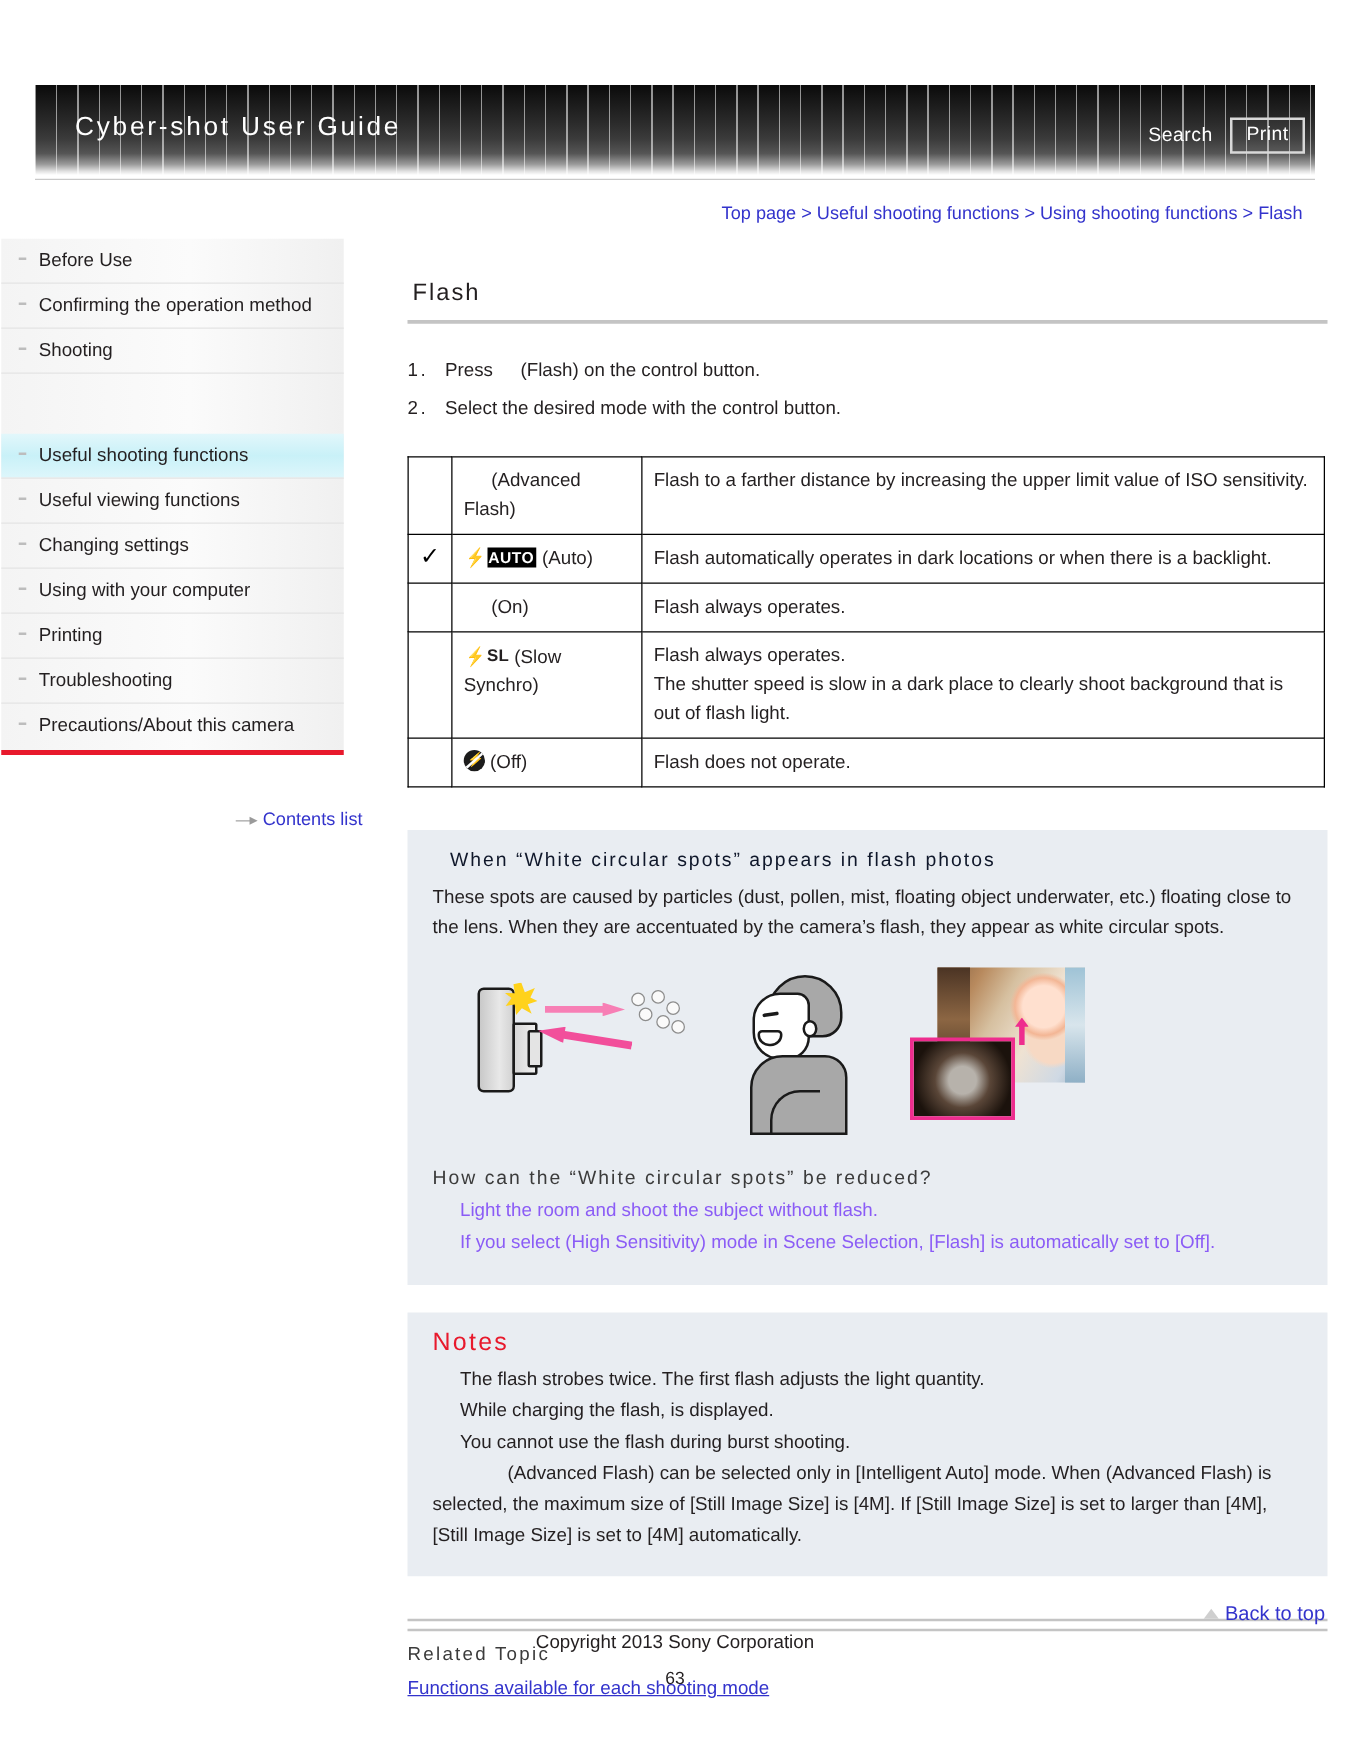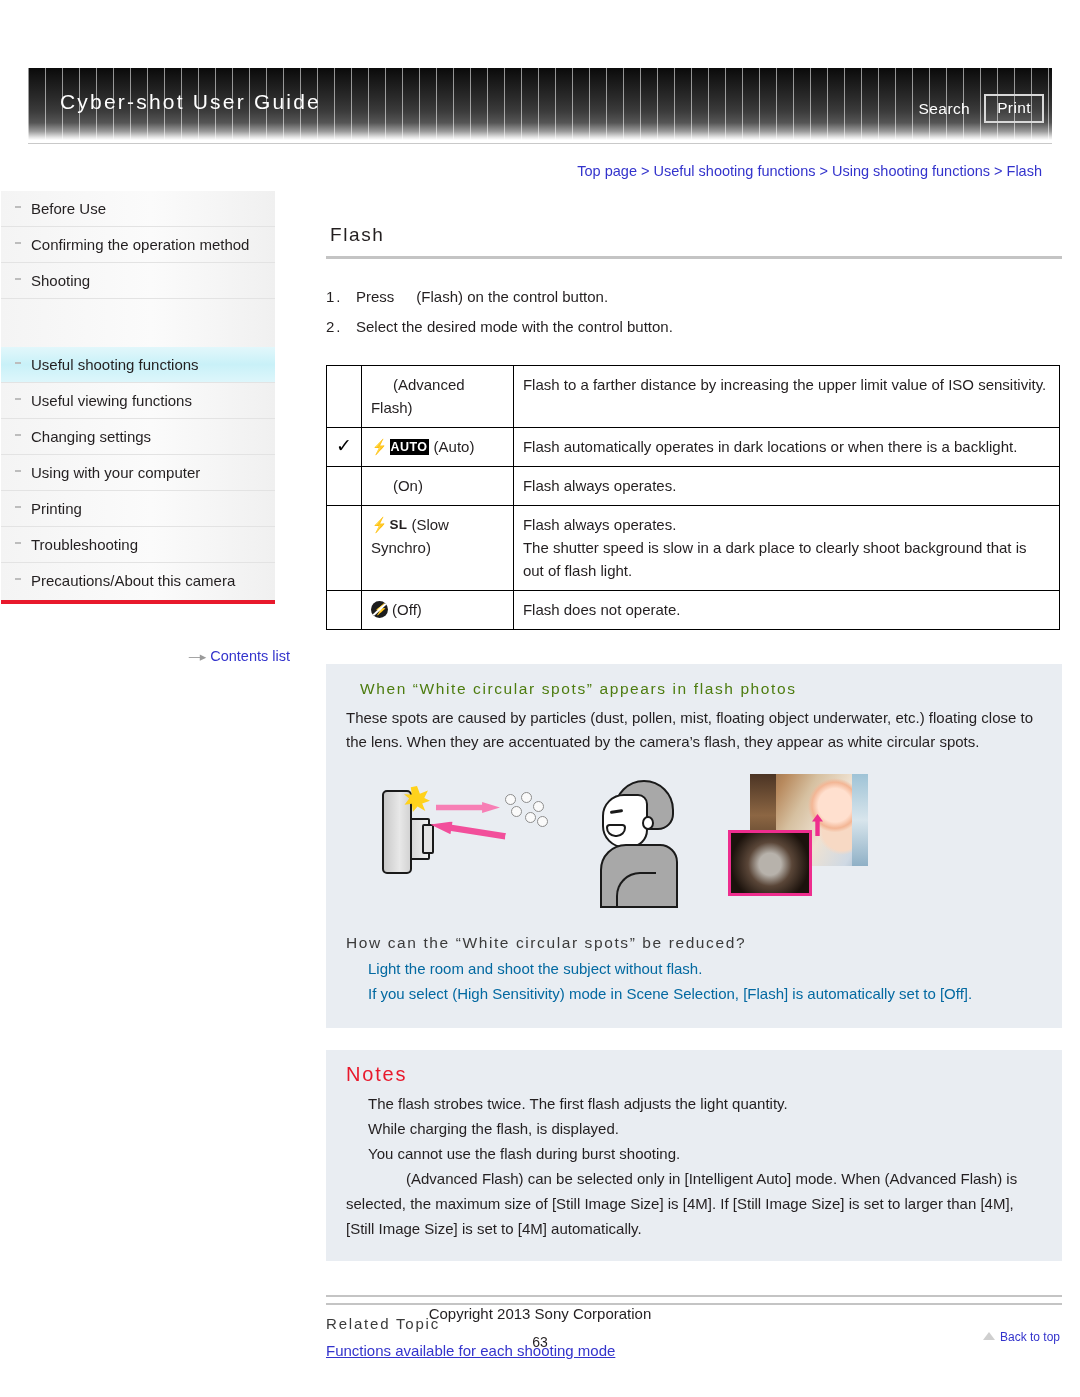--- a/index.html
+++ b/index.html
@@ -159,30 +159,30 @@
   }
   .mode-label { }
 
   
   .panel {
     background: #e9edf2;
     padding: 16px 20px 22px;
     margin-bottom: 22px;
   }
   .panel-h {
-    font-size: 15.5px; letter-spacing: 1.6px; color: #4d7c0f;
+    font-size: 15.5px; letter-spacing: 1.6px; color: #0f172a;
     padding-left: 14px; margin-bottom: 8px;
   }
   .panel-p { font-size: 15px; line-height: 24px; color: #231f20; }
   .panel-sub {
     font-size: 15.5px; letter-spacing: 1.6px; color: #3b3b3b;
     margin-top: 22px; margin-bottom: 4px;
   }
   .panel-bullet {
-    font-size: 15px; line-height: 25px; color: #0369a1; padding-left: 22px;
+    font-size: 15px; line-height: 25px; color: #8b5cf6; padding-left: 22px;
   }
 
   
   .illus { position: relative; height: 140px; margin: 18px 0 4px 14px; }
   .cam-body {
     position: absolute; left: 22px; top: 18px; width: 30px; height: 84px;
     background: linear-gradient(to right,#c9c9c9,#e8e8e8 60%,#d3d3d3);
     border: 2.5px solid #1a1a1a; border-radius: 5px;
   }
   .cam-lens {
@@ -296,21 +296,21 @@
   .note-block { font-size: 15px; line-height: 25px; }
   .wide-gap { display: inline-block; width: 60px; }
 
   
   .related-rule { height: 2px; background: #c4c4c4; margin-bottom: 18px; }
   .related-h { font-size: 15px; letter-spacing: 1.8px; color: #3b3b3b; margin-bottom: 10px; }
   .related-link { font-size: 15px; color: #3333cc; }
 
   .back-top {
     position: absolute; right: 20px; top: 1283px;
-    font-size: 12px; color: #3333cc; white-space: nowrap; margin-top: 47px;
+    font-size: 16px; color: #3333cc; white-space: nowrap;
   }
   .back-top .tri {
     display: inline-block; margin-right: 5px;
     width: 0; height: 0; border-left: 6px solid transparent;
     border-right: 6px solid transparent; border-bottom: 8px solid #cfcfcf;
     vertical-align: 1px;
   }
   .footer-rule {
     position: absolute; left: 326px; top: 1303px; width: 736px; height: 2px;
     background: #c4c4c4;

